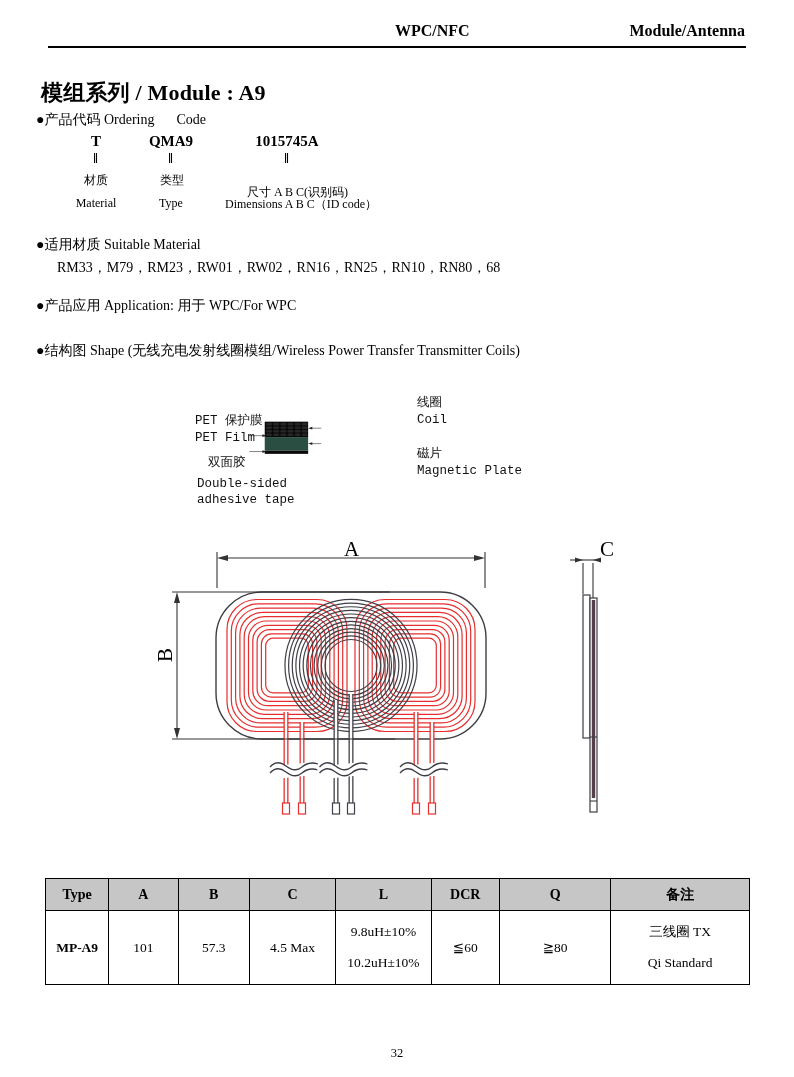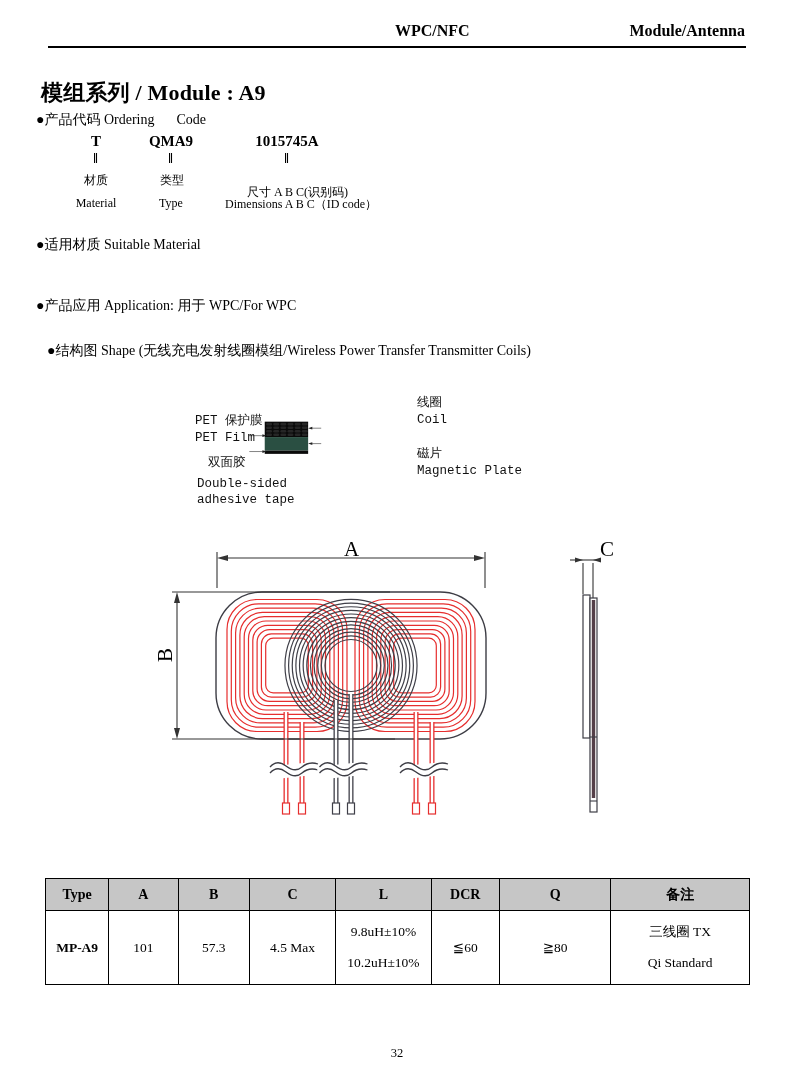--- a/index.html
+++ b/index.html
@@ -50,27 +50,28 @@
 
   <div class="abs lbl ctr" style="left:96px;top:172px;">材质</div>
   <div class="abs lbl ctr" style="left:172px;top:172px;">类型</div>
   <div class="abs lbl" style="left:247px;top:172px;margin-top:12px;">尺寸  A B C(识别码)</div>
 
   <div class="abs lbl ctr" style="left:96px;top:196px;">Material</div>
   <div class="abs lbl ctr" style="left:171px;top:196px;">Type</div>
   <div class="abs lbl" style="left:225px;top:196px;">Dimensions A B C（ID code）</div>
 
   <div class="abs bullet-line" style="left:36px;top:236px;">●适用材质 Suitable Material</div>
+  <div class="abs bullet-line" style="left:57px;top:259px;">RM33，M79，RM23，RW01，RW02，RN16，RN25，RN10，RN80，68</div>
 
   <div class="abs bullet-line" style="left:36px;top:297px;">
     <span>●产品应用 Application:</span>
     <span>用于 WPC/For WPC</span>
   </div>
 
-  <div class="abs bullet-line" style="left:36px;top:342px;margin-left:11px;">●结构图 Shape (无线充电发射线圈模组/Wireless Power Transfer Transmitter Coils)</div>
+  <div class="abs bullet-line" style="left:36px;top:342px;">●结构图 Shape (无线充电发射线圈模组/Wireless Power Transfer Transmitter Coils)</div>
 
   <svg class="abs" style="left:240px;top:393px;" width="210" height="90" viewBox="240 393 450 90">
     <g>
       <clipPath id="coilClip">
           <rect x="293" y="403" width="93" height="33"></rect>
         </clipPath>
       <rect x="293" y="403" width="93" height="33" fill="#0a0a0a"></rect>
       <g clip-path="url(#coilClip)">
         <g id="coil-blocks">
             <rect x="296" y="405.5" width="12.6" height="5.6" rx="2.6" fill="#262626"></rect>

